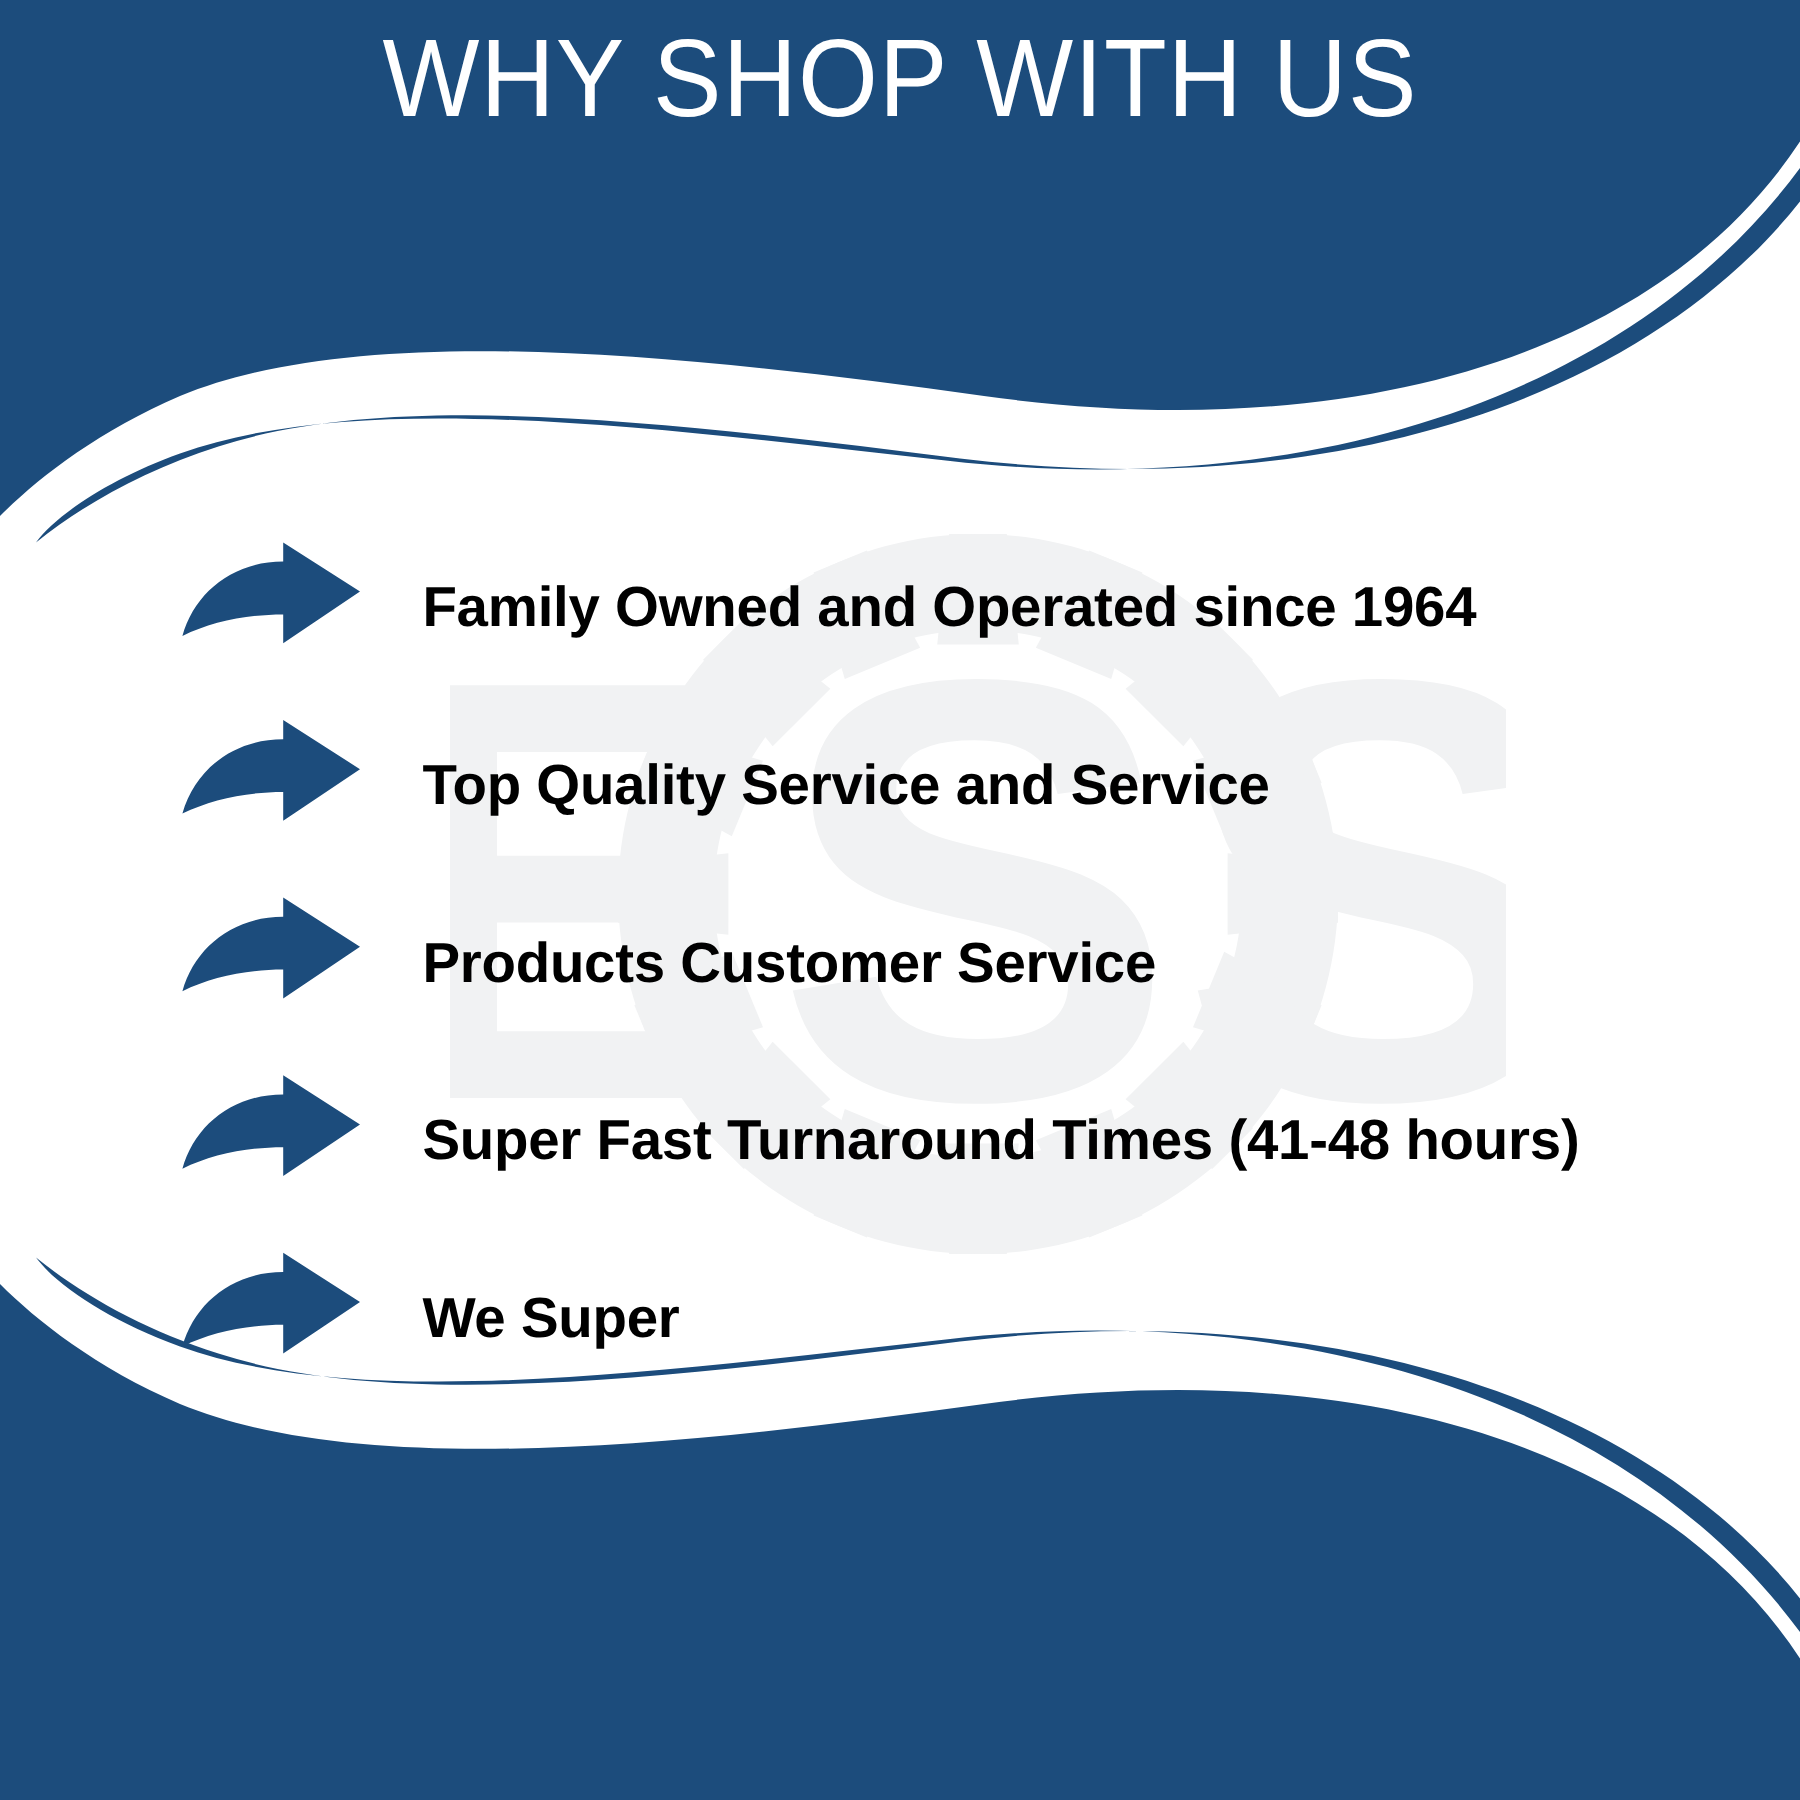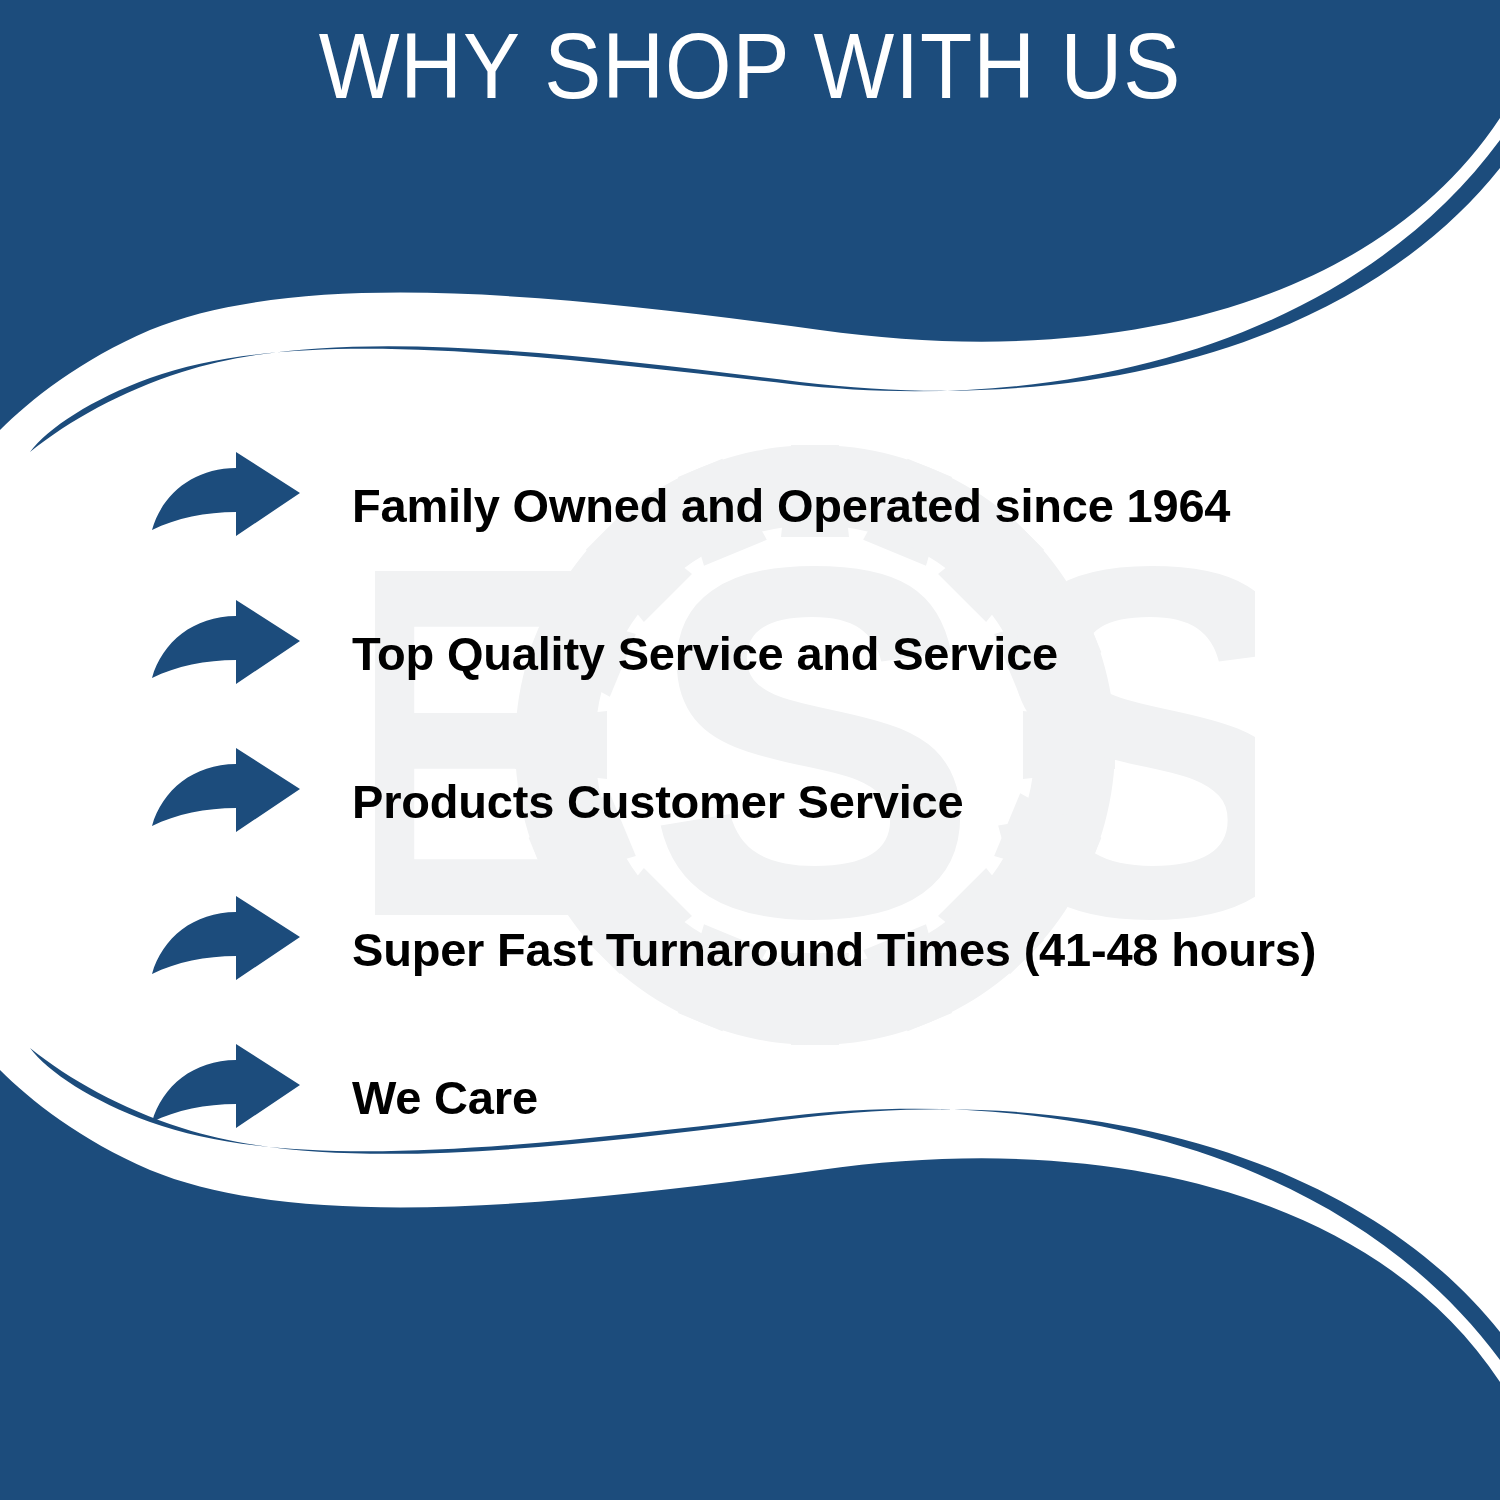--- a/index.html
+++ b/index.html
@@ -182,21 +182,21 @@
       <span class="benefit-label">Super Fast Turnaround Times (41-48 hours)</span>
     </div>
 
     <div class="benefit-row">
       <span class="benefit-arrow">
         <svg viewBox="0 0 152 88" xmlns="http://www.w3.org/2000/svg">
           <path fill="#1C4C7C" d="M2,80 C12,44 44,18 86,18 L86,2 L150,43 L86,86 L86,62
                C56,62 26,68 2,80 Z"></path>
         </svg>
       </span>
-      <span class="benefit-label">We Care</span>
+      <span class="benefit-label">We Super</span>
     </div>
 
   </div>
 
   <svg class="wave-layer" viewBox="0 0 1500 1500" preserveAspectRatio="none" xmlns="http://www.w3.org/2000/svg">
 
     <path fill="#1C4C7C" d="M0,1500 L1500,1500 L1500,1382
          C1380,1200 1120,1128 820,1170
          C560,1206 300,1232 150,1170
          C80,1140 30,1100 0,1070 Z"></path>

